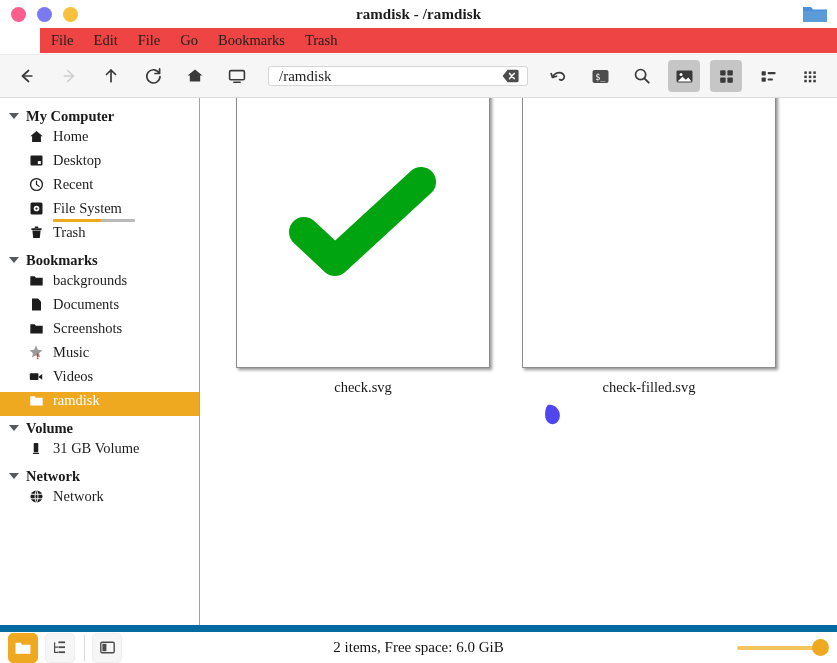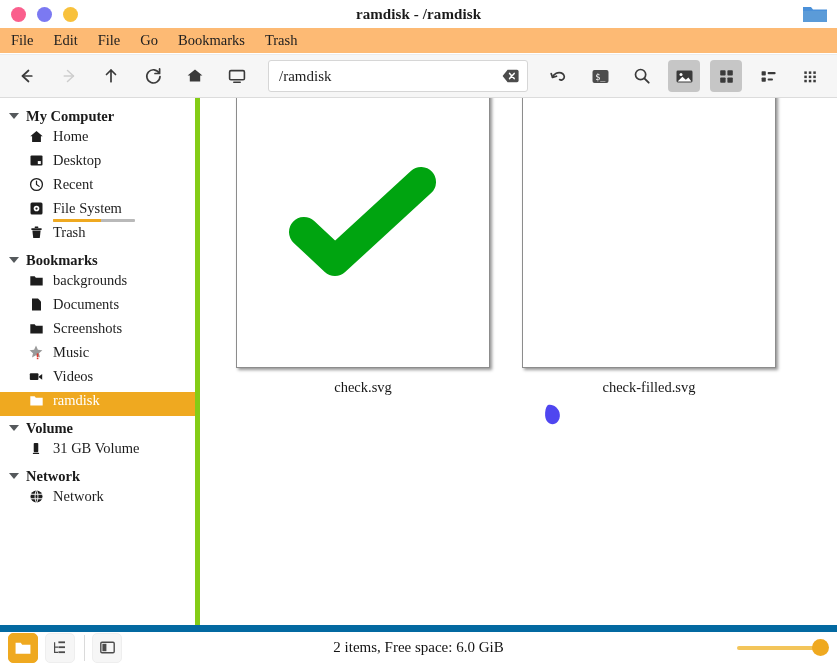--- a/index.html
+++ b/index.html
@@ -38,25 +38,26 @@
     letter-spacing: .1px;
   }
   .title-folder-icon {
     position: absolute; right: 8px; top: 3px;
     width: 28px; height: 22px;
   }
 
   
   .menubar {
     height: 26px;
-    background: #fdba74;
+    background: #ef4444;
     display: flex; align-items: center;
     padding-left: 11px;
     flex: 0 0 26px;
     border-bottom: 1px solid #ffffff;
+    margin-left: 40px;
   }
   .menu-item {
     font-size: 14.5px; color: #202020;
     padding: 2px 10px 2px 0;
     margin-right: 10px;
     cursor: default;
     white-space: nowrap;
     font-family: "Liberation Serif", serif;
   }
   .menu-item:first-child { margin-left: 0; }
@@ -76,21 +77,21 @@
     width: 32px; height: 32px;
     display: flex; align-items: center; justify-content: center;
     border-radius: 4px; cursor: pointer;
     flex: 0 0 auto;
     margin: 0 5px;
   }
   .navbtn.disabled { opacity: .38; }
   .navbtn.active-tb { background: #c6c6c6; }
   .pathbar {
     flex: 1 1 auto;
-    height: 32px;
+    height: 20px;
     background: #ffffff;
     border: 1px solid #d6d6d6;
     border-radius: 3px;
     margin: 0 9px 0 10px;
     display: flex; align-items: center;
     padding: 0 8px 0 10px;
     min-width: 0;
     position: relative;
   }
   .pathbar input {
@@ -105,21 +106,21 @@
     cursor: pointer; flex: 0 0 auto;
   }
 
   
   .body-row { flex: 1 1 auto; display: flex; min-height: 0; }
 
   
   .sidebar {
     width: 200px; flex: 0 0 200px;
     background: #ffffff;
-    border-right: 5px solid #84cc16;
+    border-right: 1px solid #84cc16;
     padding-top: 6px;
     overflow: hidden;
     position: relative;
   }
   .sb-group {
     display: flex; align-items: center;
     height: 24px; padding-left: 9px;
     font-size: 14.5px; font-weight: bold; color: #1a1a1a;
     cursor: pointer;
   }

